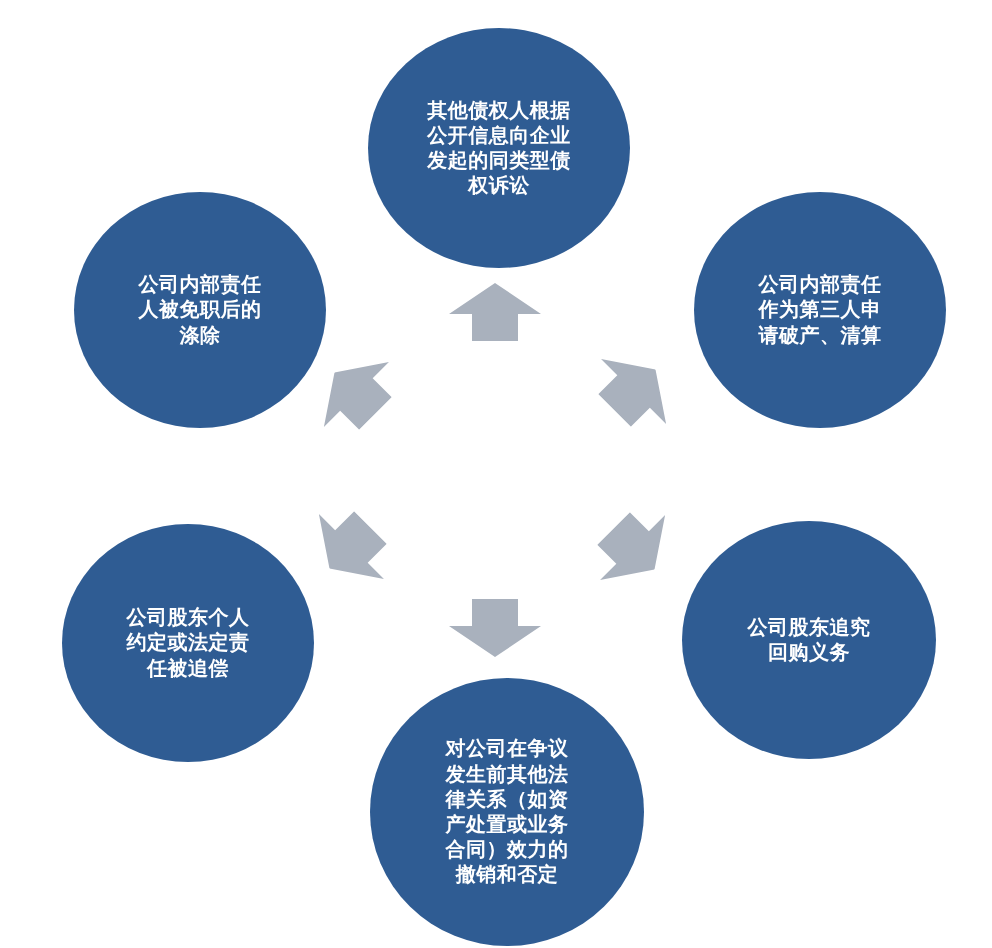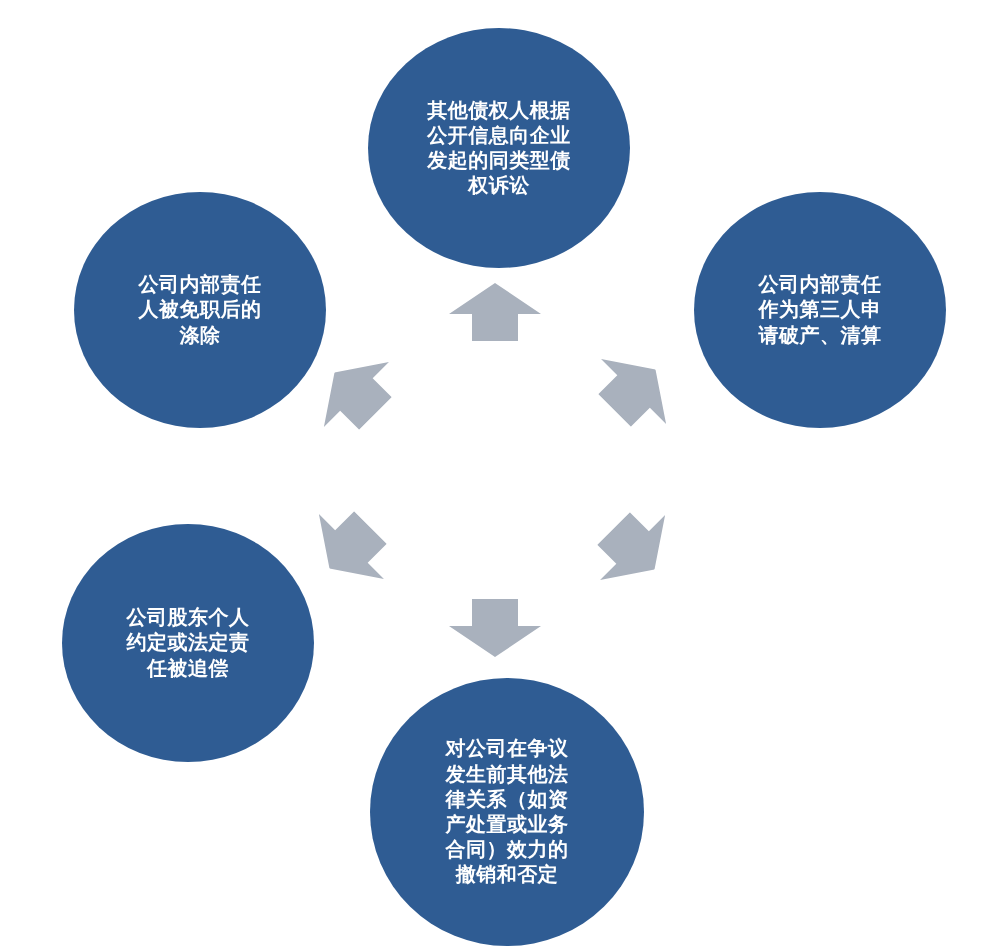--- a/index.html
+++ b/index.html
@@ -84,20 +84,24 @@
 发起的同类型债
 权诉讼</div>
   </div>
 
   <div class="node pos-top-right">
     <div class="node-text">公司内部责任
 作为第三人申
 请破产、清算</div>
   </div>
 
+  <div class="node pos-right">
+    <div class="node-text">公司股东追究
+回购义务</div>
+  </div>
 
   <div class="node pos-bottom-left">
     <div class="node-text">公司股东个人
 约定或法定责
 任被追偿</div>
   </div>
 
   <div class="node pos-bottom">
     <div class="node-text">对公司在争议
 发生前其他法

